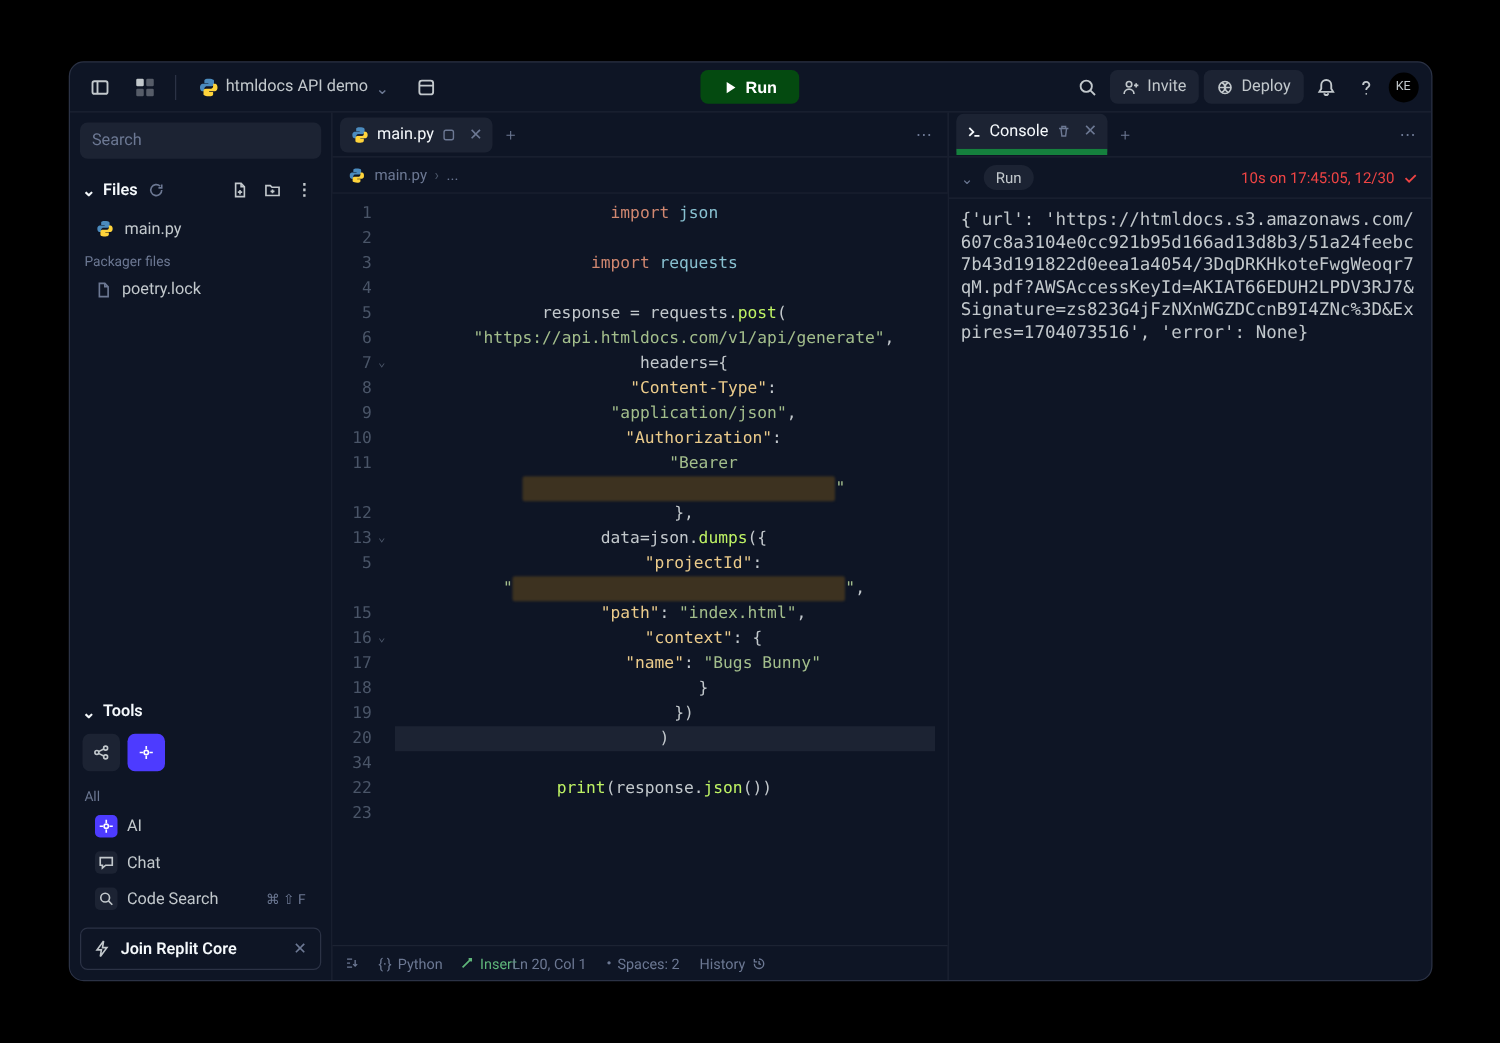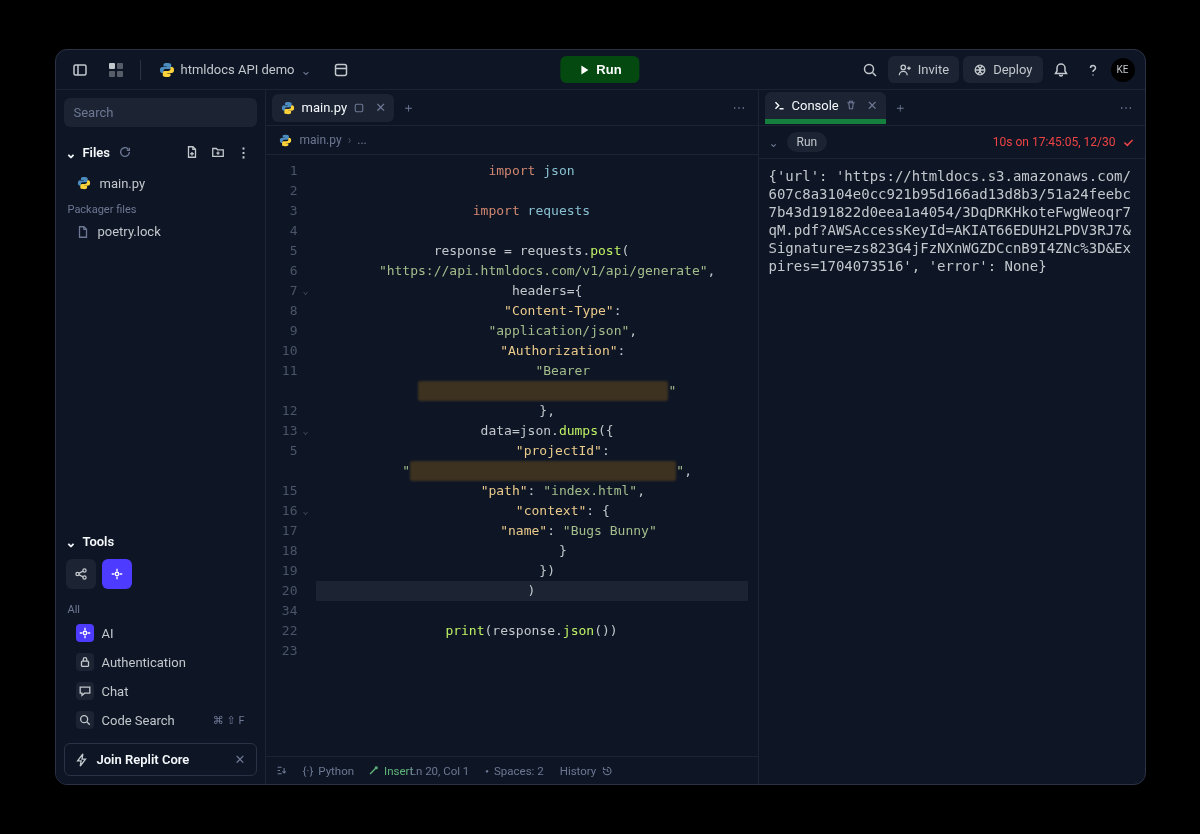--- a/index.html
+++ b/index.html
@@ -440,29 +440,20 @@
         <div class="subhead">All</div>
         <div id="tools-list">
             <div class="tool-item">
               <span class="tool-icon-box" style="background:#4d3bff;color:#fff">
                 <svg width="14" height="14" viewBox="0 0 16 16" fill="none" stroke="currentColor" stroke-width="1.5">
                   <path d="M8 2v3M8 11v3M2 8h3M11 8h3"></path>
                   <circle cx="8" cy="8" r="2"></circle>
                 </svg>
               </span>
               <span>AI</span>
-            </div>
-            <div class="tool-item">
-              <span class="tool-icon-box" style="background:#1c2333;color:#c2c8cc">
-                <svg width="14" height="14" viewBox="0 0 16 16" fill="none" stroke="currentColor" stroke-width="1.5">
-                  <rect x="4" y="7" width="8" height="6" rx="1"></rect>
-                  <path d="M6 7V5a2 2 0 014 0v2"></path>
-                </svg>
-              </span>
-              <span>Authentication</span>
             </div>
             <div class="tool-item">
               <span class="tool-icon-box" style="background:#1c2333;color:#c2c8cc">
                 <svg width="14" height="14" viewBox="0 0 16 16" fill="none" stroke="currentColor" stroke-width="1.5">
                   <path d="M2.5 3.5h11v7h-6l-3 2.5V10.5h-2v-7z"></path>
                 </svg>
               </span>
               <span>Chat</span>
             </div>
             <div class="tool-item">

